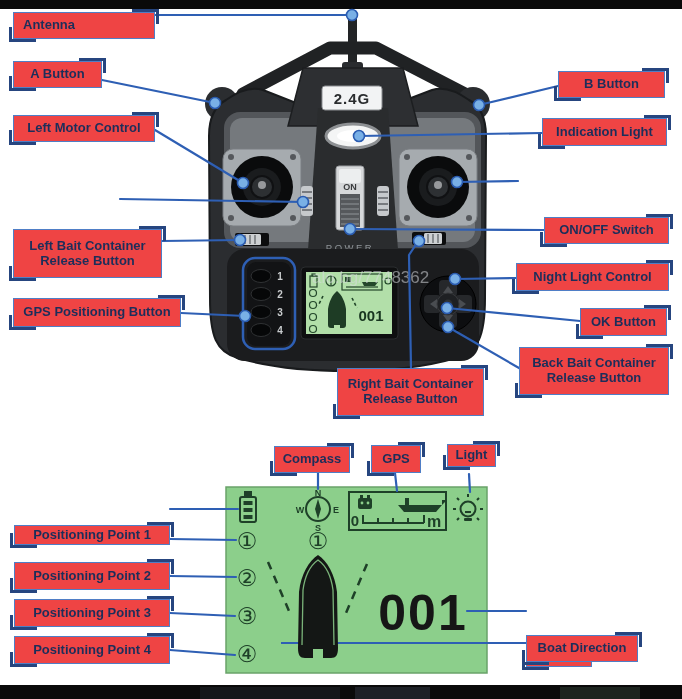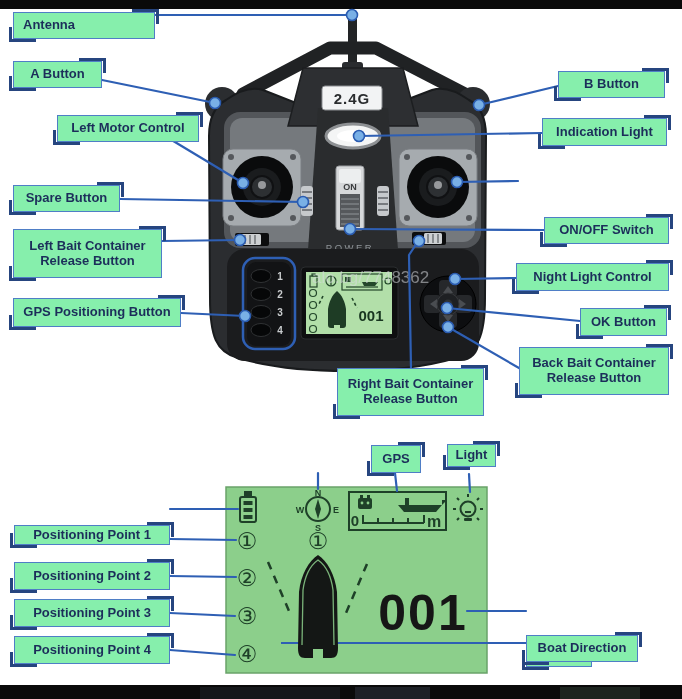--- a/index.html
+++ b/index.html
@@ -6,21 +6,21 @@
   #stage{position:relative;width:682px;height:699px;background:#ffffff;overflow:hidden;
          font-family:"Liberation Sans",sans-serif;}
   .bar{position:absolute;left:0;width:682px;background:#0a0a0a;}
   #bar-top{top:0;height:9px;}
   #bar-bottom{top:685px;height:14px;}
   .bar-shape{position:absolute;top:2px;height:12px;}
   svg.layer{position:absolute;left:0;top:0;width:682px;height:699px;}
   #device-layer{z-index:1;}
   #annotation-layer{z-index:2;}
   .callout{position:absolute;z-index:3;box-sizing:border-box;
-           background:#86efac;border:1px solid #4f7ec6;color:#1c2e5a;
+           background:#ef4444;border:1px solid #4f7ec6;color:#1c2e5a;
            font-weight:bold;font-size:13px;line-height:1.12;
            display:flex;align-items:center;justify-content:center;
            text-align:center;white-space:pre-line;padding:9px 3px;}
   .callout::before{content:"";position:absolute;top:-4px;right:-5px;width:24px;height:12px;
            border-top:3px solid #26457f;border-right:3px solid #26457f;}
   .callout::after{content:"";position:absolute;bottom:-4px;left:-5px;width:24px;height:12px;
            border-bottom:3px solid #26457f;border-left:3px solid #26457f;}
   .align-left{justify-content:flex-start;padding-left:9px;}
 </style>
 </head>
@@ -261,36 +261,36 @@
       <circle cx="350" cy="229" r="5.5"></circle>
       <circle cx="455" cy="279" r="5.5"></circle>
       <circle cx="447" cy="308" r="5.5"></circle>
       <circle cx="448" cy="327" r="5.5"></circle>
       <circle cx="419" cy="241" r="5.5"></circle>
     </g>
   </svg>
 
   <div class="callout align-left" style="left:13px;top:12px;width:142px;height:27px;">Antenna</div>
   <div class="callout" style="left:13px;top:61px;width:89px;height:27px;">A Button</div>
-  <div class="callout" style="left:13px;top:115px;width:142px;height:27px;margin-left:44px;">Left Motor Control</div>
-  <div class="callout" style="left:13px;top:185px;width:107px;height:27px;">Spare Button</div>
+  <div class="callout" style="left:13px;top:115px;width:142px;height:27px;">Left Motor Control</div>
   <div class="callout" style="left:13px;top:229px;width:149px;height:49px;">Left Bait Container
 Release Button</div>
   <div class="callout" style="left:558px;top:71px;width:107px;height:27px;">B Button</div>
 
   <div class="callout" style="left:13px;top:298px;width:168px;height:29px;">GPS Positioning Button</div>
   <div class="callout" style="left:542px;top:118px;width:125px;height:28px;">Indication Light</div>
   <div class="callout" style="left:544px;top:217px;width:125px;height:27px;">ON/OFF Switch</div>
   <div class="callout" style="left:516px;top:263px;width:153px;height:28px;">Night Light Control</div>
   <div class="callout" style="left:580px;top:308px;width:87px;height:28px;">OK Button</div>
   <div class="callout" style="left:519px;top:347px;width:150px;height:48px;">Back Bait Container
 Release Button</div>
   <div class="callout" style="left:337px;top:368px;width:147px;height:48px;">Right Bait Container
 Release Button</div>
 
+  <div class="callout" style="left:274px;top:446px;width:76px;height:27px;">Compass</div>
   <div class="callout" style="left:371px;top:445px;width:50px;height:28px;">GPS</div>
   <div class="callout" style="left:447px;top:444px;width:49px;height:23px;">Light</div>
 
   <div class="callout" style="left:14px;top:525px;width:156px;height:20px;">Positioning Point 1</div>
   <div class="callout" style="left:14px;top:562px;width:156px;height:28px;">Positioning Point 2</div>
   <div class="callout" style="left:14px;top:599px;width:156px;height:28px;">Positioning Point 3</div>
   <div class="callout" style="left:14px;top:636px;width:156px;height:28px;">Positioning Point 4</div>
 
   <div class="callout" style="left:526px;top:632px;width:66px;height:27px;margin-top:8px;">Distance</div>
   <div class="callout" style="left:526px;top:635px;width:112px;height:27px;">Boat Direction</div>

